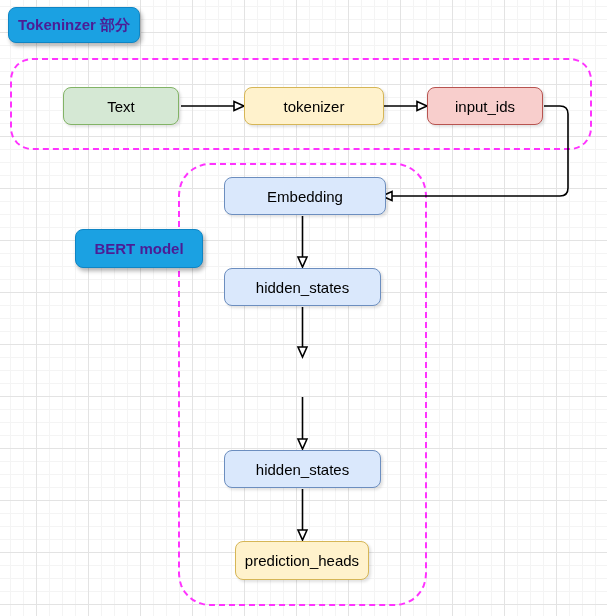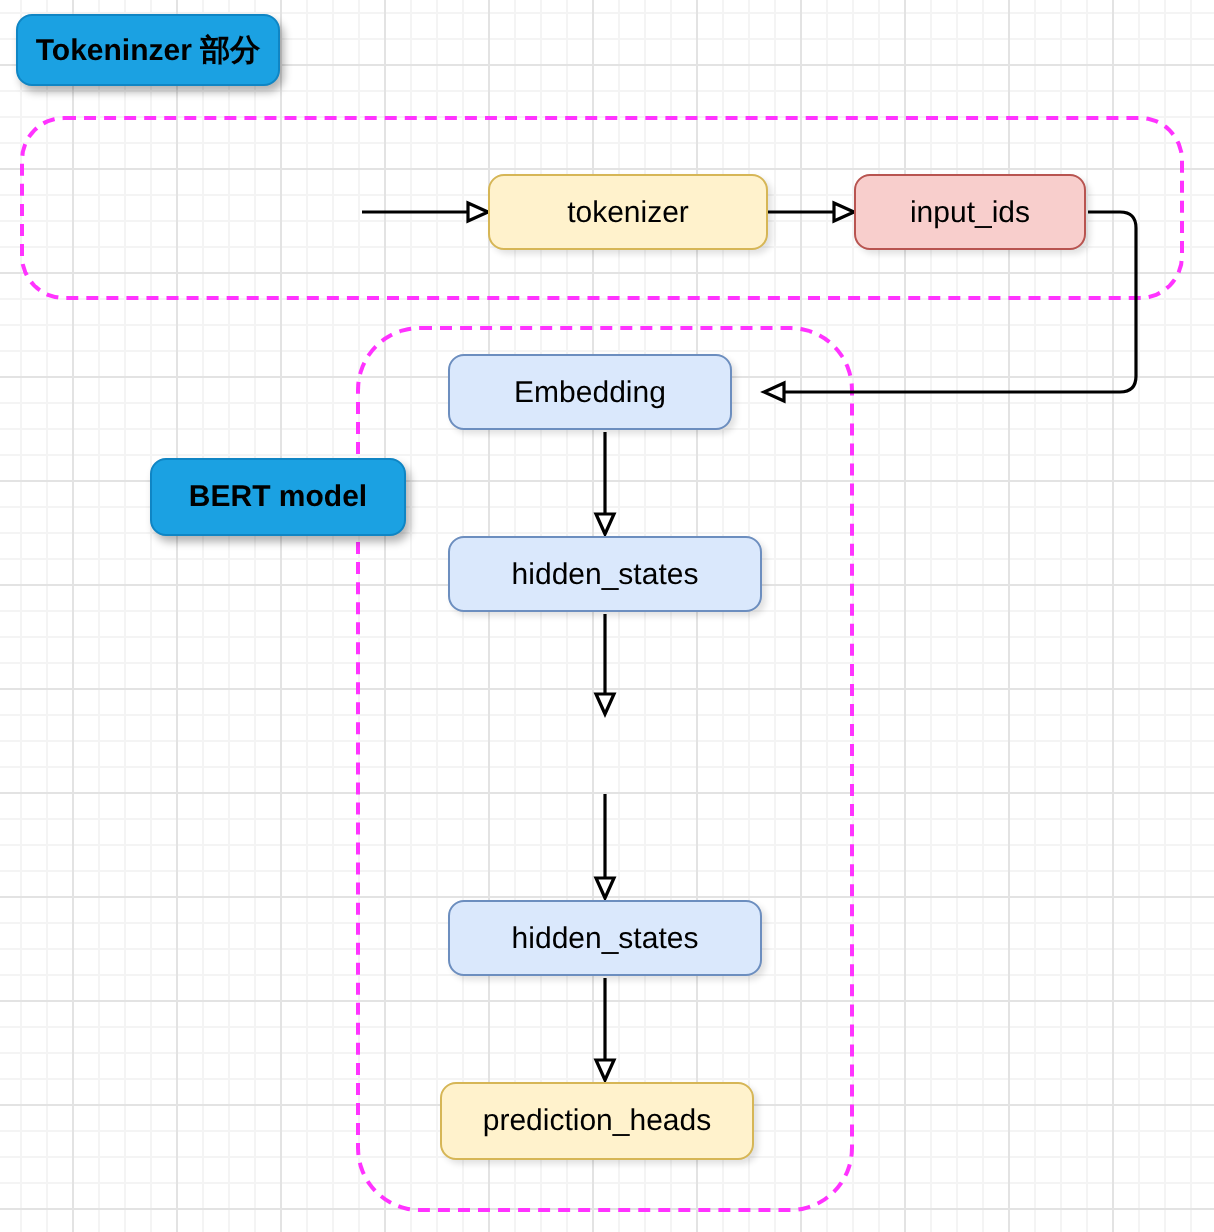--- a/index.html
+++ b/index.html
@@ -39,21 +39,21 @@
   .node.green  { background: #d5e8d4; border-color: #82b366; }
   .node.yellow { background: #fff2cc; border-color: #d6b656; }
   .node.red    { background: #f8cecc; border-color: #b85450; }
   .node.blue   { background: #dae8fc; border-color: #6c8ebf; }
   .section-label {
     position: absolute;
     box-sizing: border-box;
     border-radius: 8px;
     background: #1ba1e2;
     border: 1px solid #0f85c4;
-    color: #000000;
+    color: #4c1d95;
     font-weight: 700;
     font-size: 15px;
     display: flex;
     align-items: center;
     justify-content: center;
     box-shadow: 2px 3px 4px rgba(0,0,0,0.30);
     z-index: 4;
   }
   .dashed-container {
     position: absolute;
@@ -66,25 +66,25 @@
     left: 10px; top: 58px; width: 582px; height: 92px;
     border-radius: 22px;
   }
   #container-bert {
     left: 178px; top: 163px; width: 249px; height: 443px;
     border-radius: 32px;
   }
   #node-text        { left: 63px;  top: 87px;  width: 116px; height: 38px; }
   #node-tokenizer   { left: 244px; top: 87px;  width: 140px; height: 38px; }
   #node-input-ids   { left: 427px; top: 87px;  width: 116px; height: 38px; }
-  #node-embedding   { left: 224px; top: 177px; width: 142px; height: 38px; }
+  #node-embedding   { left: 224px; top: 177px; width: 162px; height: 38px; }
   #node-hidden-1    { left: 224px; top: 268px; width: 157px; height: 38px; }
   #node-encoder     { left: 224px; top: 358px; width: 157px; height: 38px; }
   #node-hidden-2    { left: 224px; top: 450px; width: 157px; height: 38px; }
-  #node-prediction  { left: 220px; top: 541px; width: 157px; height: 39px; }
+  #node-prediction  { left: 235px; top: 541px; width: 134px; height: 39px; }
   #label-tokenizer-section { left: 8px;  top: 7px;   width: 132px; height: 36px; }
   #label-bert-model        { left: 75px; top: 229px; width: 128px; height: 39px; }
   .arrows-layer {
     position: absolute;
     left: 0; top: 0;
     width: 607px; height: 616px;
     z-index: 2;
     pointer-events: none;
   }
   .arrows-layer path {
@@ -116,20 +116,23 @@
     <path d="M302.5,489 L302.5,530" marker-end="url(#arrowhead)"></path>
   </svg>
 
   <div id="label-tokenizer-section" class="section-label">
     <span>Tokeninzer 部分</span>
   </div>
   <div id="label-bert-model" class="section-label">
     <span>BERT model</span>
   </div>
 
+  <div id="node-text" class="node green">
+    <span>Text</span>
+  </div>
   <div id="node-tokenizer" class="node yellow">
     <span>tokenizer</span>
   </div>
   <div id="node-input-ids" class="node red">
     <span>input_ids</span>
   </div>
   <div id="node-embedding" class="node blue">
     <span>Embedding</span>
   </div>
   <div id="node-hidden-1" class="node blue">

